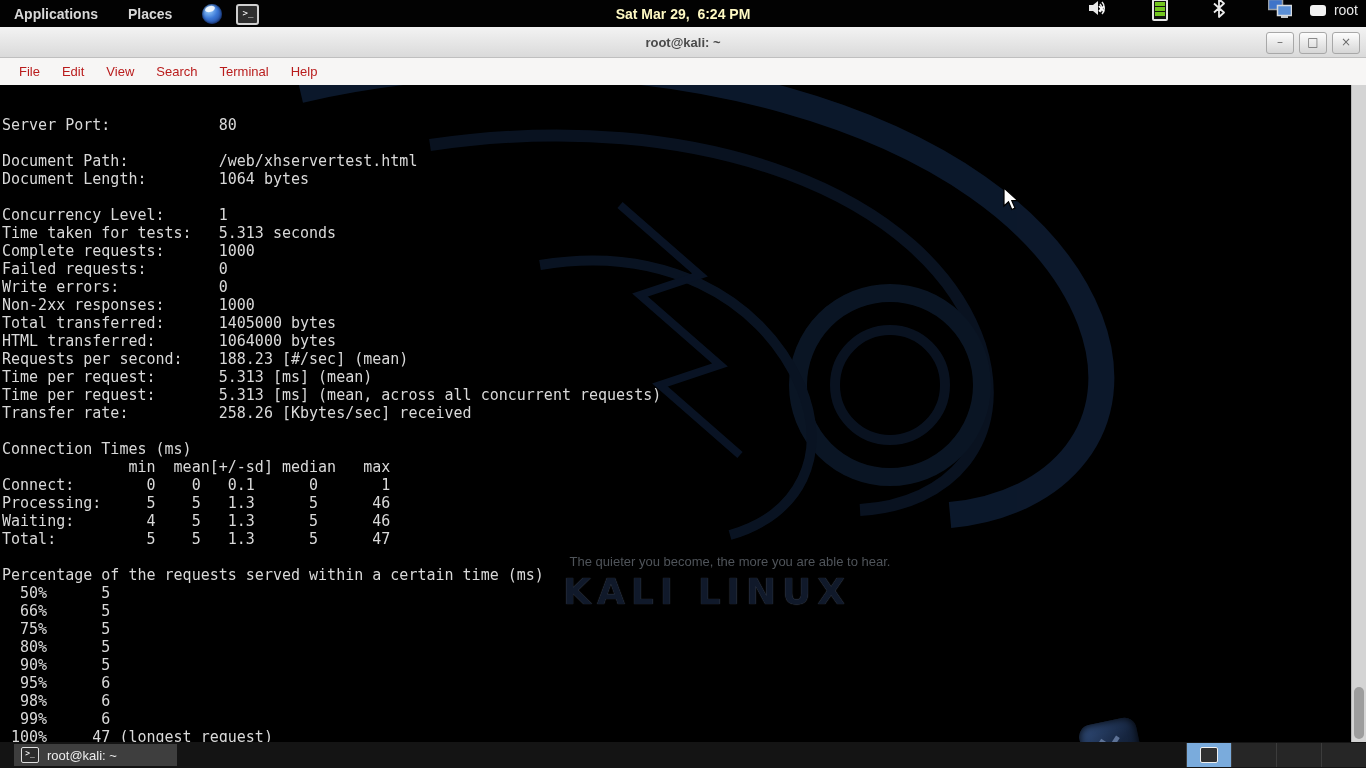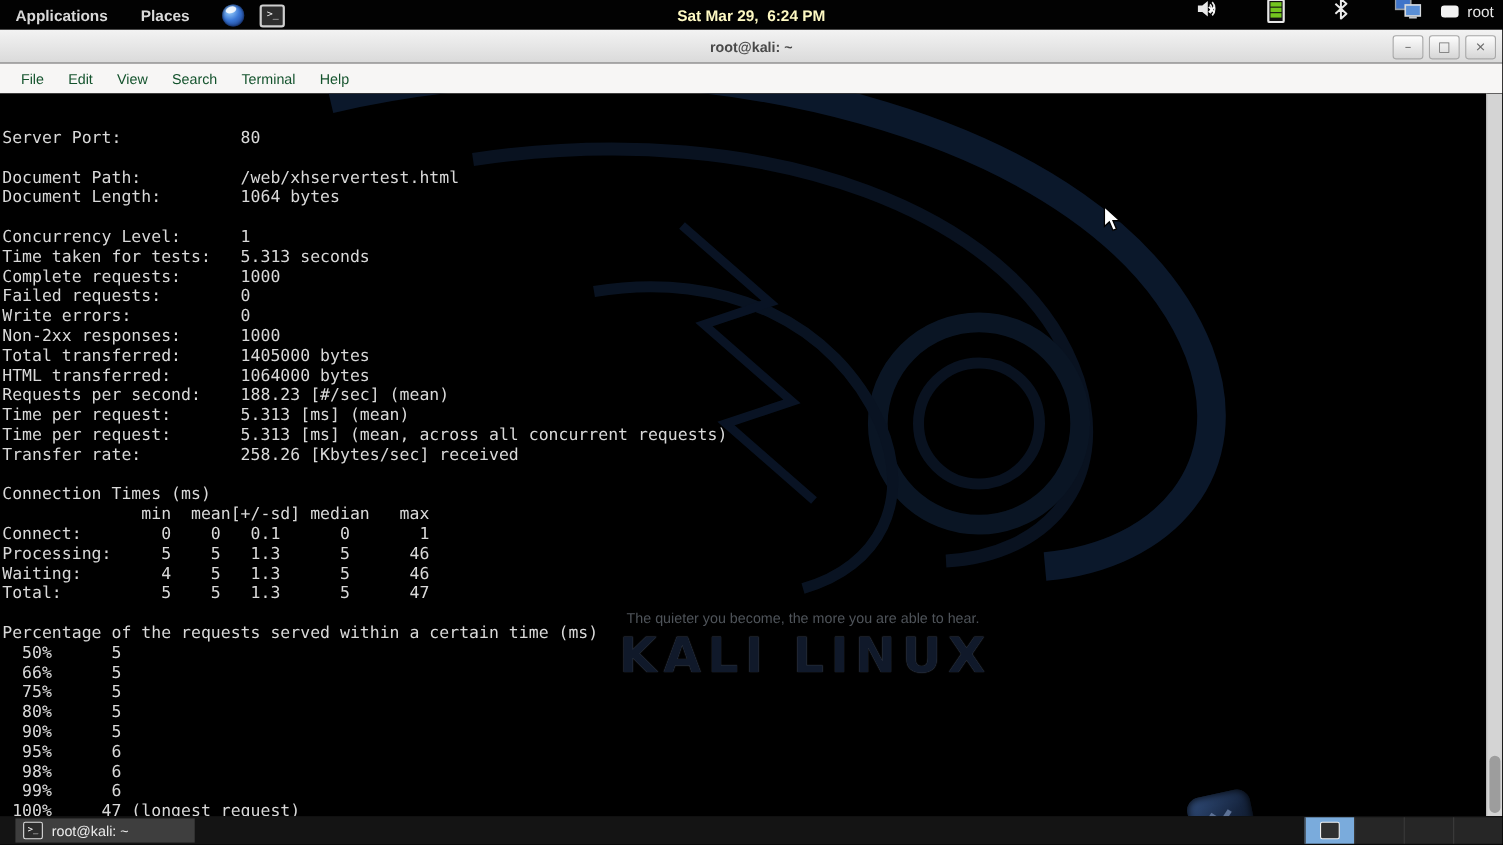--- a/index.html
+++ b/index.html
@@ -23,26 +23,26 @@
   .bubble{width:16px;height:11px;background:#f2f2f2;border-radius:3px;margin-left:18px;position:relative;}
   .bubble:after{content:"";position:absolute;left:2px;bottom:-4px;border:4px solid transparent;border-top-color:#f2f2f2;border-left-width:2px;border-right-width:2px;}
 
   
   .window{position:absolute;left:0;top:27px;width:1366px;height:715px;}
   .titlebar{position:absolute;left:0;top:0;width:100%;height:31px;background:linear-gradient(#f3f3f3,#dadada);border-bottom:1px solid #bfbfbf;box-sizing:border-box;}
   .win-title{position:absolute;left:0;right:0;top:0;line-height:31px;text-align:center;font-size:13px;font-weight:bold;color:#4a4a4a;}
   .win-controls{position:absolute;right:6px;top:5px;display:flex;}
   .win-btn{width:26px;height:20px;margin-left:5px;border:1px solid #a8a8a8;border-radius:3px;background:linear-gradient(#fdfdfd,#d6d6d6);color:#6b6b6b;font-size:12px;line-height:18px;text-align:center;font-family:"DejaVu Sans",sans-serif;}
   .menubar{position:absolute;left:0;top:31px;width:100%;height:27px;background:#f7f6f5;display:flex;align-items:center;box-sizing:border-box;padding-left:8px;}
-  .menu-item{font-size:13px;color:#14532d;padding:5px 11px;line-height:27px;}
+  .menu-item{font-size:13px;color:#b91c1c;padding:5px 11px;line-height:27px;}
 
   
   .term-body{position:absolute;left:0;top:58px;width:100%;height:657px;background:#000;overflow:hidden;}
   .dragon{position:absolute;left:0;top:0;pointer-events:none;}
-  .kali-title{position:absolute;left:563px;top:486px;font-family:"DejaVu Sans",sans-serif;font-size:44px;font-weight:800;letter-spacing:6px;color:#10192a;text-shadow:0 0 1px #5a6270,0 2px 3px #000;white-space:nowrap;}
+  .kali-title{position:absolute;left:563px;top:486px;font-family:"DejaVu Sans",sans-serif;font-size:36px;font-weight:800;letter-spacing:6px;color:#10192a;text-shadow:0 0 1px #5a6270,0 2px 3px #000;white-space:nowrap;}
   .kali-tagline{position:absolute;left:550px;top:469px;width:360px;font-size:13px;color:#4f545a;text-align:center;}
   .wm-logo{position:absolute;left:1082px;top:636px;width:58px;height:54px;border-radius:12px;transform:rotate(-12deg);background:linear-gradient(140deg,#33507f 0%,#16253f 55%,#0b1320 100%);box-shadow:inset 0 0 8px #000;display:flex;align-items:center;justify-content:center;color:#5d7296;font-size:34px;font-weight:bold;}
 
   .output-wrap{position:absolute;left:2px;top:3px;right:17px;color:#d9d9d9;font-family:"DejaVu Sans Mono",monospace;font-size:15px;line-height:18px;margin-top:28px;}
   .output-wrap pre{margin:0;font:inherit;white-space:pre;}
   .prompt-line{white-space:pre;}
   .p-user{color:#e33030;font-weight:bold;}
   .p-plain{color:#d9d9d9;}
   .cursor{display:inline-block;width:9px;height:16px;background:#d9d9d9;vertical-align:-3px;margin-left:9px;}
 

